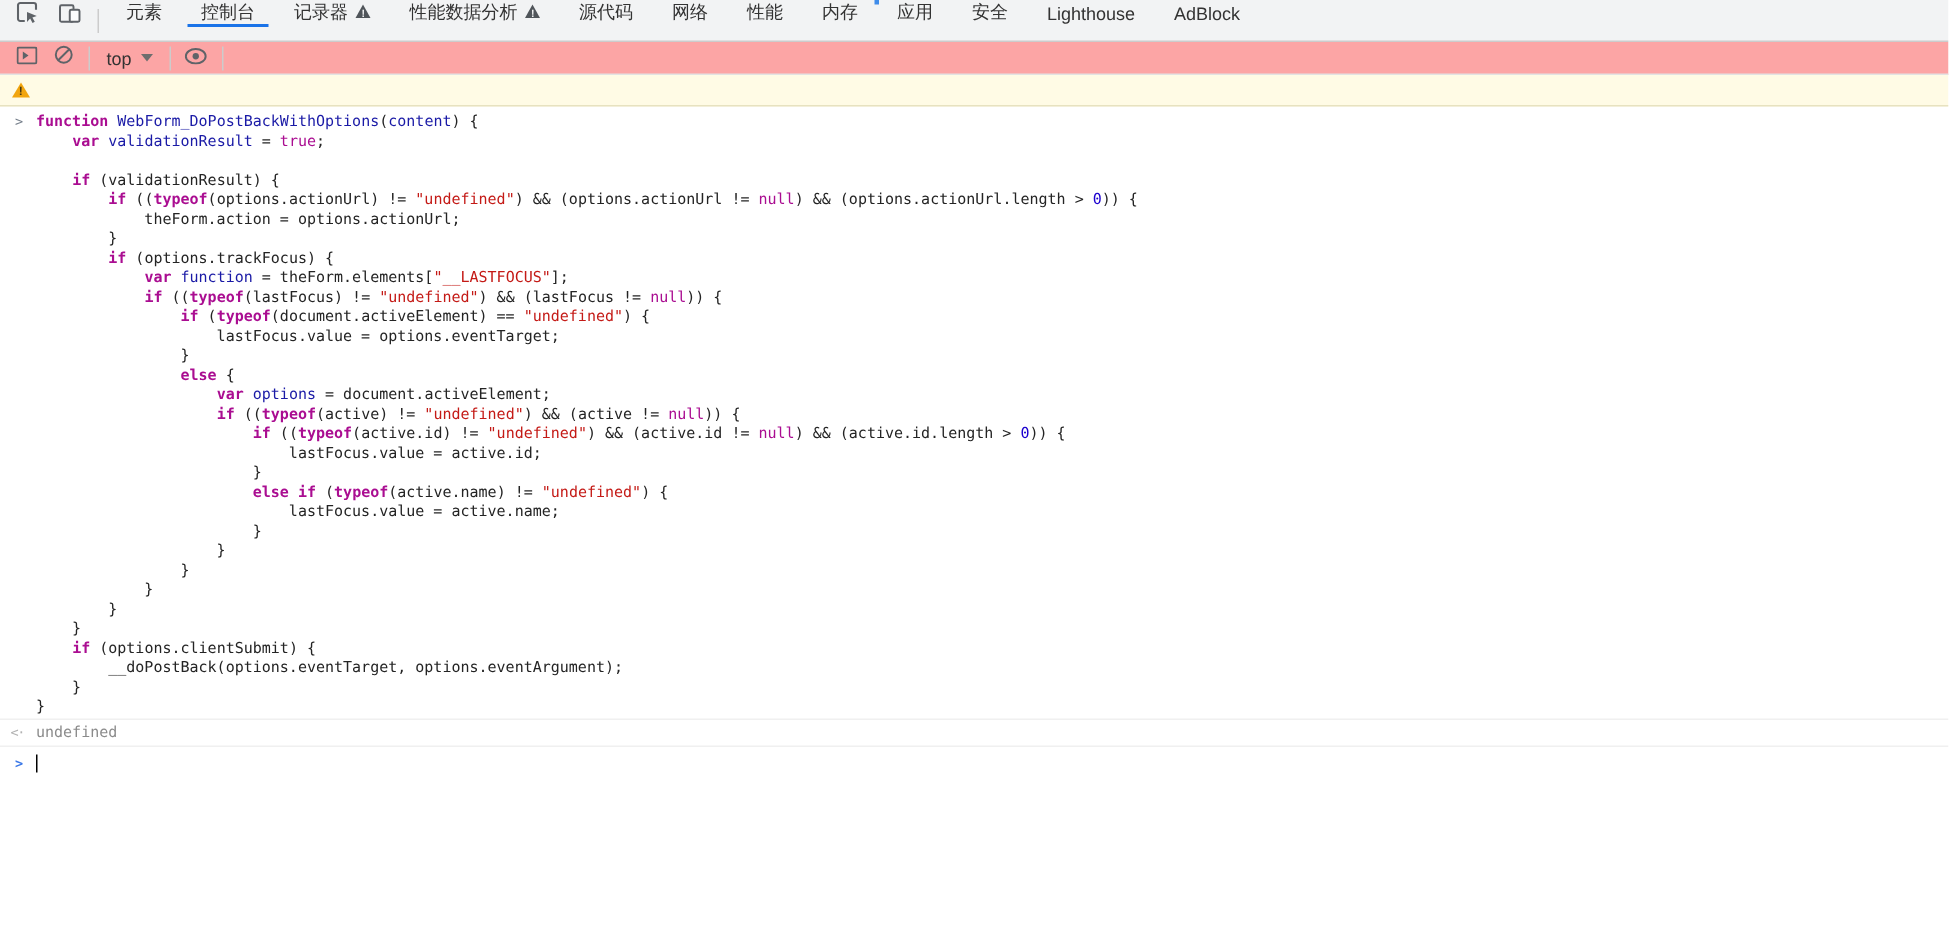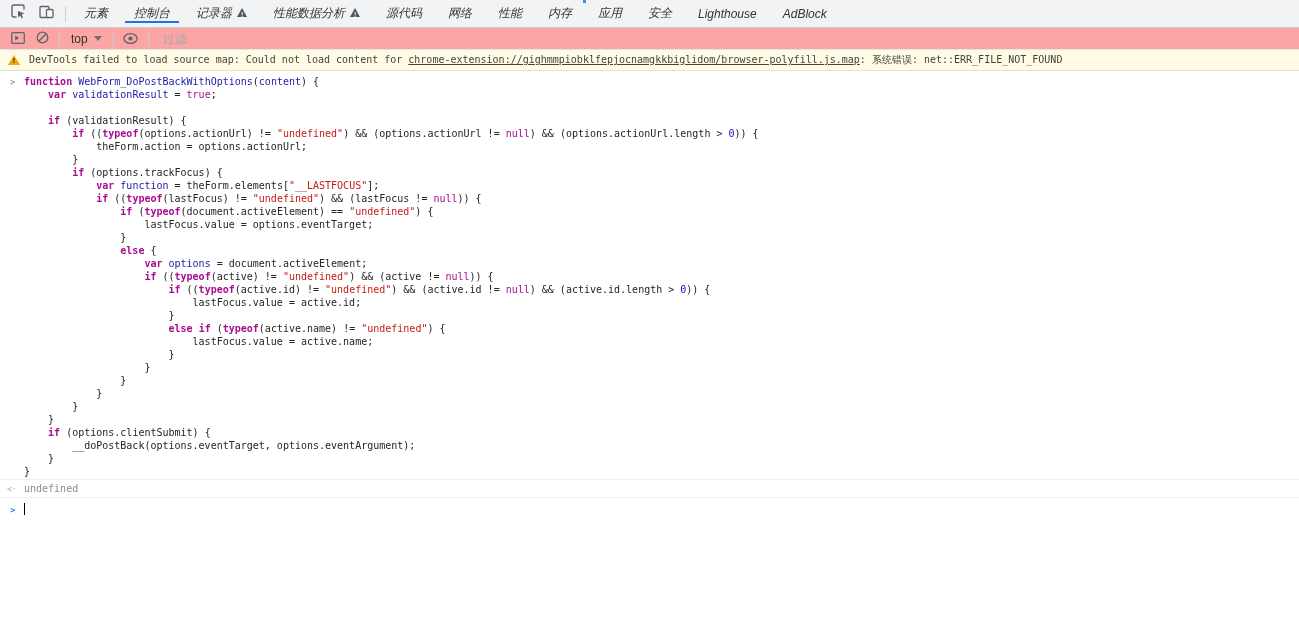--- a/index.html
+++ b/index.html
@@ -4,21 +4,21 @@
 <style>
   html,body{margin:0;padding:0;}
   body{
     width:1299px;height:622px;overflow:hidden;background:#fff;
     font-family:"Liberation Sans","DejaVu Sans",sans-serif;
     -webkit-font-smoothing:antialiased;
   }
   
   .tabbar{
     height:27px;background:#f2f3f4;border-bottom:1px solid #ccc;
-    display:flex;align-items:center;position:relative;font-style:italic;
+    display:flex;align-items:flex-start;position:relative;
   }
   .top-tick{position:absolute;left:583px;top:0;width:3px;height:3px;background:#3f8cea;}
   .left-icons{display:flex;align-items:center;padding:0 2px 0 6px;gap:4px;}
   .tool-btn{width:24px;height:22px;display:flex;align-items:center;justify-content:center;border-radius:2px;cursor:pointer;}
   .vdiv{width:1px;height:16px;background:#ccc;margin:0 5px;align-self:center;}
   .tabs{display:flex;align-items:stretch;}
   .tab{display:flex;align-items:center;gap:5px;padding:0 13px;font-size:12px;color:#333;position:relative;cursor:pointer;white-space:nowrap;}
   .tab.active::after{content:"";position:absolute;left:4px;right:4px;bottom:-1px;height:2px;background:#1a73e8;z-index:2;}
   .tab-warn{position:relative;width:0;height:0;border-left:5px solid transparent;border-right:5px solid transparent;border-bottom:9px solid #50555a;margin-top:-2px;}
   .tab-warn::after{content:"!";position:absolute;left:-1px;top:1.5px;font:bold 7px/9px "Liberation Sans",sans-serif;color:#f2f3f4;}
@@ -145,26 +145,24 @@
   <span class="vdiv"></span>
   <div class="tool-btn">
     <span>
       <svg width="15" height="11" viewBox="0 0 15 11">
           <ellipse cx="7.5" cy="5.5" rx="6.6" ry="4.8" fill="none" stroke="#5f6368" stroke-width="1.3"></ellipse>
           <circle cx="7.5" cy="5.5" r="2.1" fill="#5f6368"></circle>
         </svg>
     </span>
   </div>
   <span class="vdiv"></span>
-  <input class="filter-input" placeholder="过滤" style="">
 </div>
 
 <div class="warnbar">
   <span class="warn-icon"></span>
-  <span class="warn-text"><span>DevTools failed to load source map: Could not load content for </span><a class="src-link">chrome-extension://gighmmpiobklfepjocnamgkkbiglidom/browser-polyfill.js.map</a><span>: 系统错误: net::ERR_FILE_NOT_FOUND</span></span>
 </div>
 
 <div class="console">
   <div class="echo-block">
     <span class="chevron">&gt;</span>
     <pre class="code"><span class="tk-k">function</span> <span class="tk-d">WebForm_DoPostBackWithOptions</span>(<span class="tk-d">content</span>) {
     <span class="tk-k">var</span> <span class="tk-d">validationResult</span> = <span class="tk-a">true</span>;
 
     <span class="tk-k">if</span> (validationResult) {
         <span class="tk-k">if</span> ((<span class="tk-k">typeof</span>(options.actionUrl) != <span class="tk-s">"undefined"</span>) &amp;&amp; (options.actionUrl != <span class="tk-a">null</span>) &amp;&amp; (options.actionUrl.length &gt; <span class="tk-n">0</span>)) {

